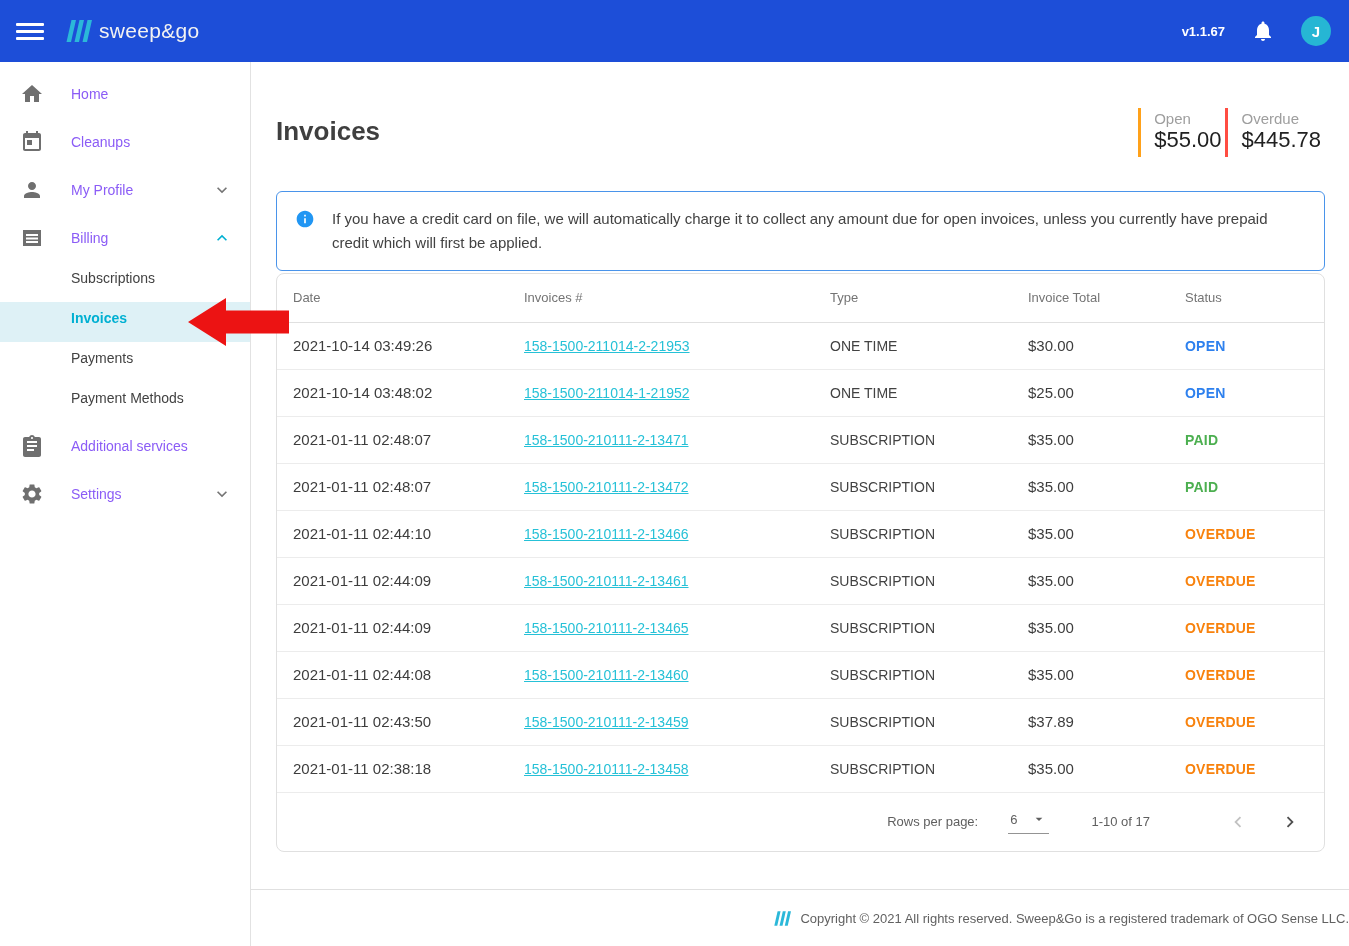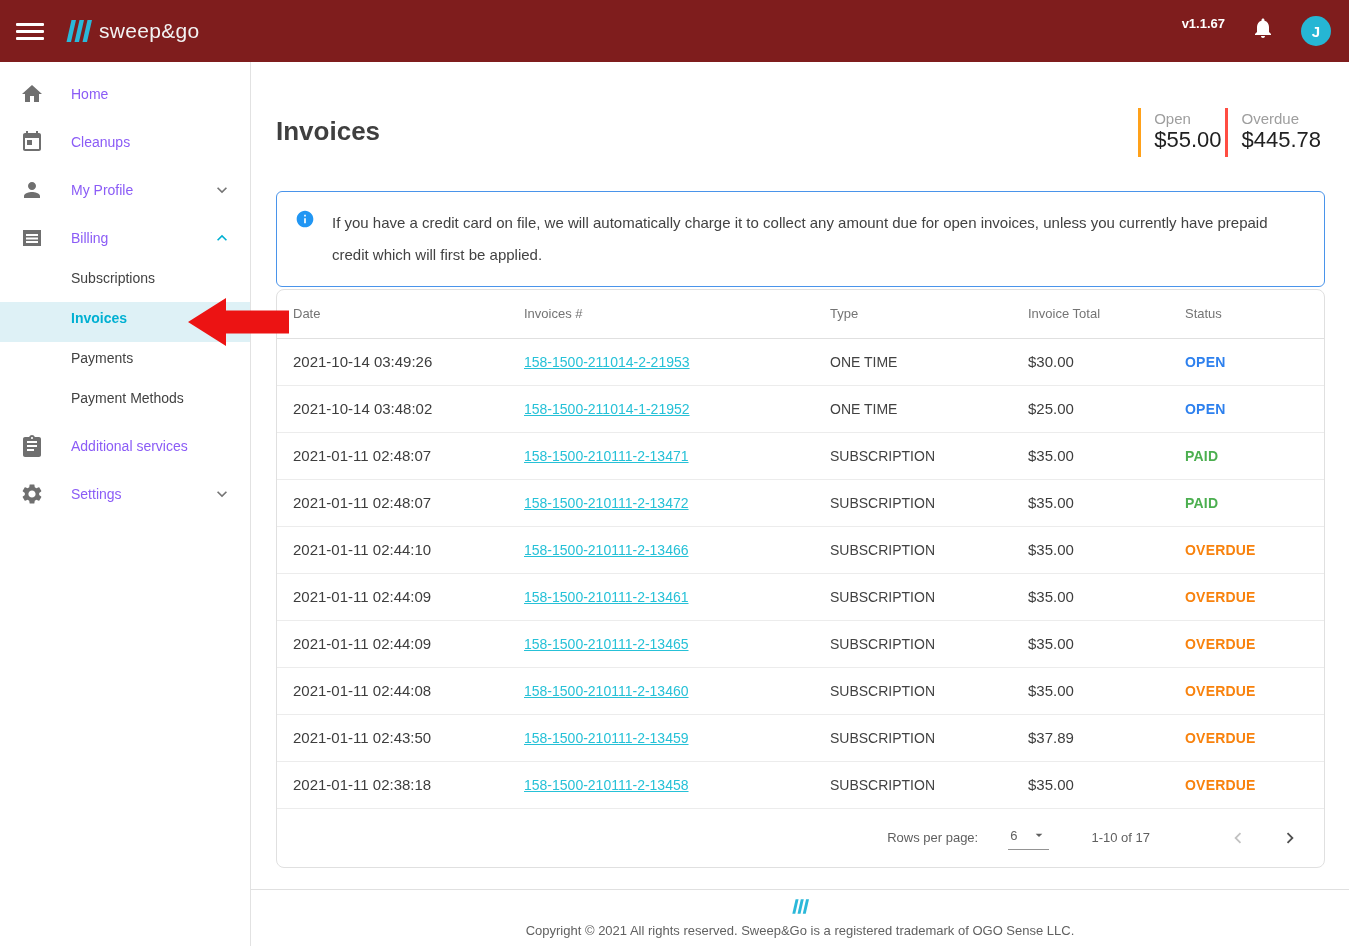--- a/index.html
+++ b/index.html
@@ -1,25 +1,25 @@
 <!DOCTYPE html>
 <html><head>
 <meta charset="utf-8">
 <style>
   * { margin:0; padding:0; box-sizing:border-box; }
   html,body { width:1349px; height:946px; }
   body { font-family:"Liberation Sans", sans-serif; background:#fff; overflow:hidden; position:relative; }
 
   
-  .topbar { height:62px; background:#7f1d1d; display:flex; align-items:center; padding:0 18px 0 16px; }
+  .topbar { height:62px; background:#1d4ed8; display:flex; align-items:center; padding:0 18px 0 16px; }
   .hamburger { width:28px; height:28px; display:flex; flex-direction:column; justify-content:center; gap:4px; cursor:pointer; margin-right:22px; }
   .hamburger span { display:block; height:3px; background:#fff; border-radius:1px; }
   .brand { display:flex; align-items:center; gap:7px; }
   .brand-text { color:#f2f2f2; font-size:21px; letter-spacing:.3px; }
-  .topbar-right { margin-left:auto; display:flex; gap:26px; }
+  .topbar-right { margin-left:auto; display:flex; align-items:center; gap:26px; }
   .version { color:#fff; font-size:13px; font-weight:bold; }
   .bell { width:24px; height:24px; cursor:pointer; }
   .avatar { width:30px; height:30px; border-radius:50%; background:#26b6d4; color:#fff; font-size:15px; font-weight:bold;
             display:flex; align-items:center; justify-content:center; cursor:pointer; }
 
   
   .shell { display:flex; height:884px; }
   .sidebar { width:251px; border-right:1px solid #e2e2e2; background:#fff; padding-top:8px; flex:none; }
   .main { flex:1; position:relative; display:flex; flex-direction:column; }
 
@@ -43,21 +43,21 @@
   .page-title { margin-top:54px; font-size:26px; color:#3f3f3f; }
   .summary { position:absolute; top:46px; right:24px; display:flex; }
   .summary-card { border-left:3px solid #ffa11a; padding:2px 4px 4px 13px; min-width:85px; }
   .summary-label { font-size:15px; color:#9e9e9e; }
   .summary-amount { font-size:22px; color:#212121; }
 
   
   .banner { margin-top:44px; border:1px solid #4a94ea; border-radius:6px; padding:15px 22px 15px 18px;
             display:flex; gap:17px; align-items:flex-start; }
   .banner-icon { width:20px; height:20px; flex:none; margin-top:2px; }
-  .banner-text { font-size:15px; color:#424242; line-height:32px; }
+  .banner-text { font-size:15px; color:#424242; line-height:24px; }
 
   
   .card { margin-top:2px; border:1px solid #e0e0e0; border-radius:8px; overflow:hidden; background:#fff; }
   table { width:100%; border-collapse:collapse; }
   th { height:48px; text-align:left; font-size:13px; font-weight:normal; color:#747474;
        border-bottom:1px solid #e0e0e0; padding:0; }
   th:first-child, td:first-child { padding-left:16px; }
   td { height:47px; border-bottom:1px solid #ececec; font-size:15px; color:#3d3d3d; padding:0; }
   .col-date { width:247px; } .col-inv { width:306px; } .col-type { width:198px; } .col-total { width:157px; }
   .inv-link { color:#26c1d7; text-decoration:underline; font-size:14px; }
@@ -67,21 +67,21 @@
   
   .pager { height:58px; display:flex; align-items:center; justify-content:flex-end; padding-right:22px; font-size:13px; color:#5f5f5f; }
   .pager-label { margin-right:30px; }
   .rpp-select { display:flex; align-items:center; gap:14px; border-bottom:1px solid #949494; padding:2px 2px 6px 2px;
                 cursor:pointer; margin-right:42px; }
   .rpp-select svg { fill:#5f5f5f; }
   .range { margin-right:48px; }
   .pg-btn { width:24px; height:24px; display:flex; align-items:center; justify-content:center; cursor:pointer; margin-left:28px; }
 
   
-  .footer { border-top:1px solid #e0e0e0; height:57px; display:flex; align-items:center; justify-content:center; gap:9px;flex-direction:column; }
+  .footer { border-top:1px solid #e0e0e0; height:57px; display:flex; align-items:center; justify-content:flex-end; gap:9px; }
   .footer-text { font-size:13px; color:#616161; }
 </style>
 </head>
 <body>
 
 <div class="topbar">
   <div class="hamburger">
       <span></span>
       <span></span>
       <span></span>

